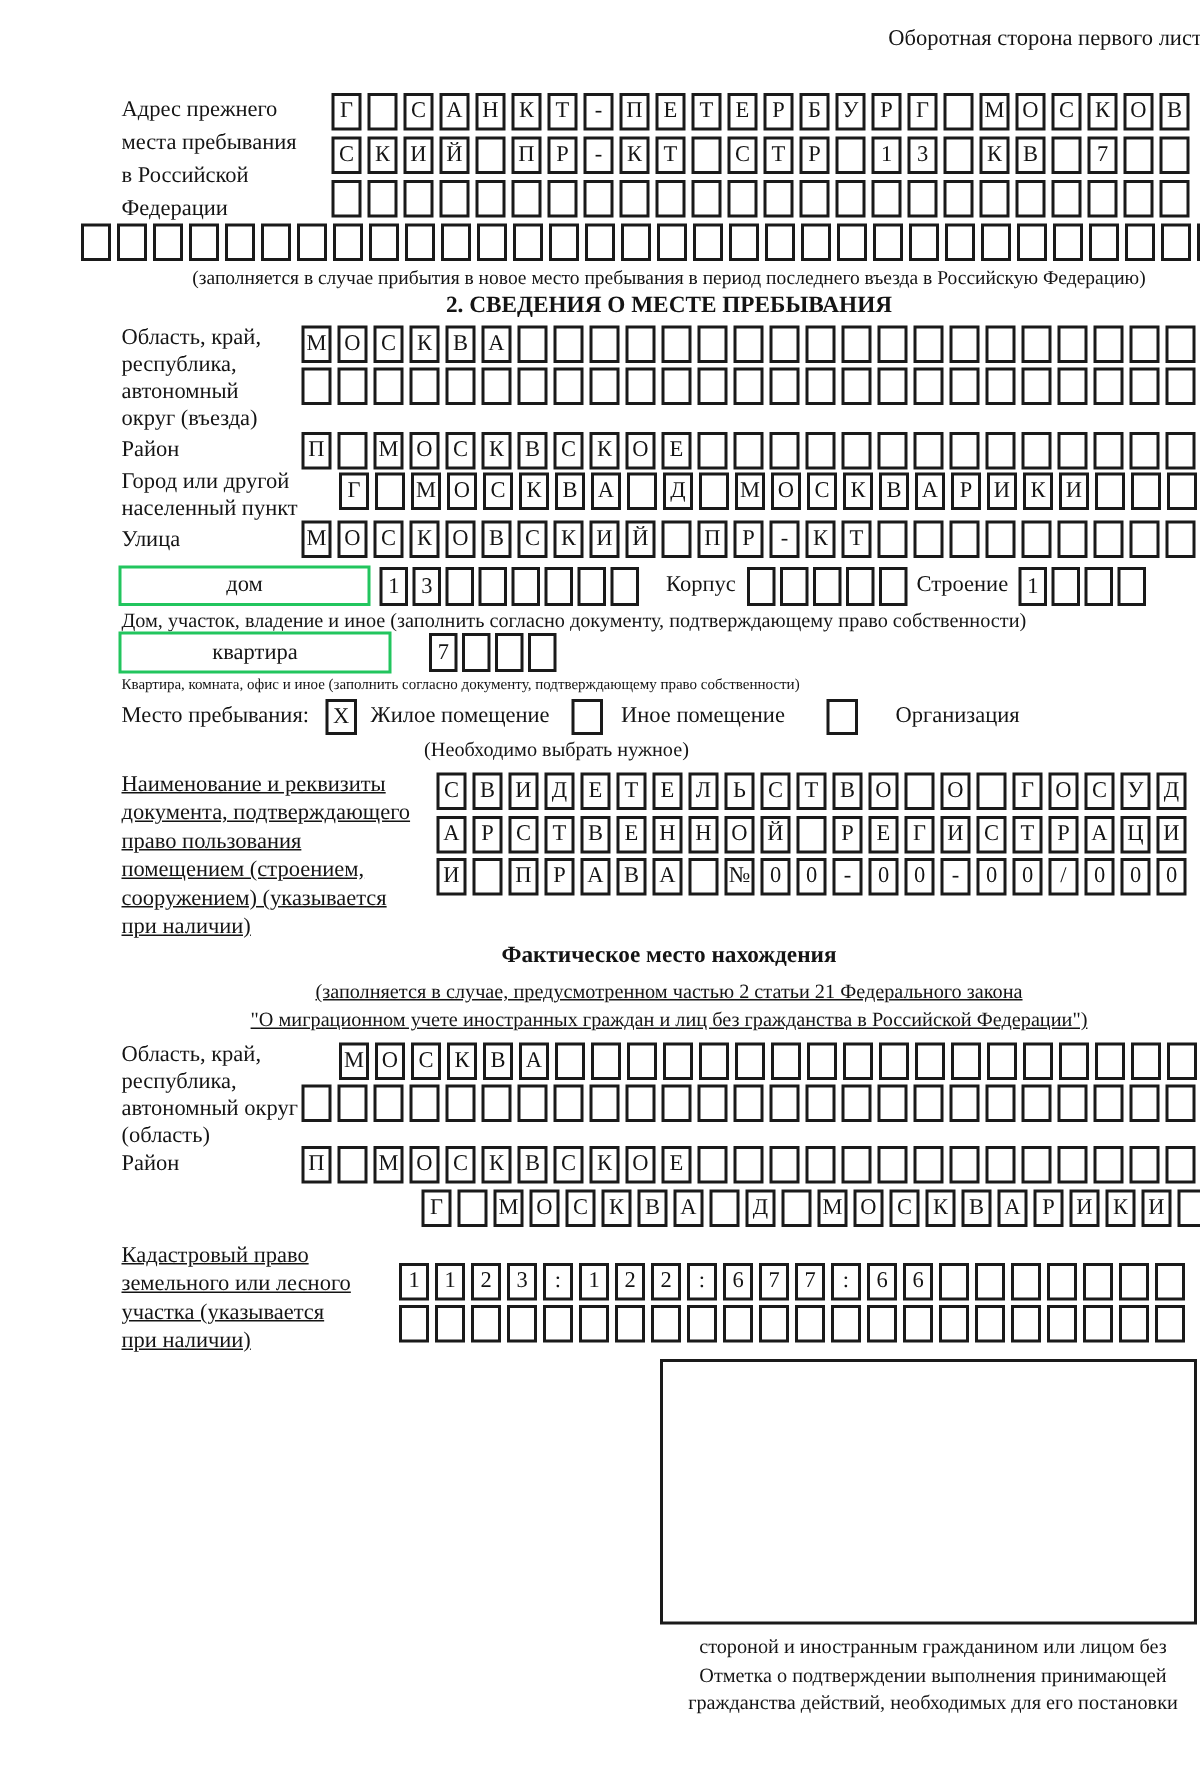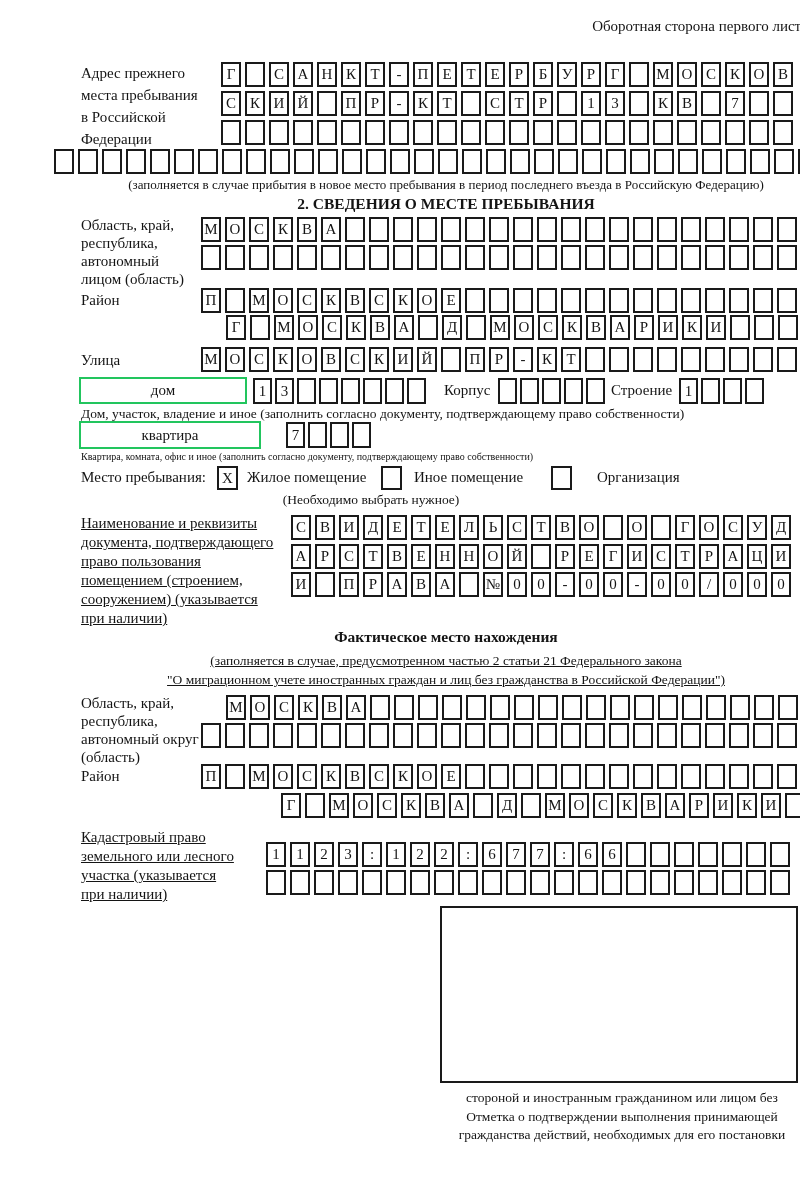--- a/index.html
+++ b/index.html
@@ -163,21 +163,21 @@
       <span class="cell"></span>
     </div>
   <div class="abs note center" style="left:0; top:177px; width:800px;">(заполняется в случае прибытия в новое место пребывания в период последнего въезда в Российскую Федерацию)</div>
 
   <div class="abs sect-title center" style="left:0; top:195px; width:800px;">2. СВЕДЕНИЯ О МЕСТЕ ПРЕБЫВАНИЯ</div>
 
   <div class="abs label lh18" style="left:35px; top:216px;">
       <div>Область, край,</div>
       <div>республика,</div>
       <div>автономный</div>
-      <div>лицом (область)</div>
+      <div>округ (въезда)</div>
     </div>
   <div class="boxrow" style="left:155px; top:217px;">
       <span class="cell">М</span>
       <span class="cell">О</span>
       <span class="cell">С</span>
       <span class="cell">К</span>
       <span class="cell">В</span>
       <span class="cell">А</span>
       <span class="cell"></span>
       <span class="cell"></span>
@@ -249,20 +249,24 @@
       <span class="cell"></span>
       <span class="cell"></span>
       <span class="cell"></span>
       <span class="cell"></span>
       <span class="cell"></span>
       <span class="cell"></span>
       <span class="cell"></span>
       <span class="cell"></span>
     </div>
 
+  <div class="abs label lh18" style="left:35px; top:312px;">
+      <div>Город или другой</div>
+      <div>населенный пункт</div>
+    </div>
   <div class="boxrow" style="left:180px; top:315px;">
       <span class="cell">Г</span>
       <span class="cell"></span>
       <span class="cell">М</span>
       <span class="cell">О</span>
       <span class="cell">С</span>
       <span class="cell">К</span>
       <span class="cell">В</span>
       <span class="cell">А</span>
       <span class="cell"></span>

